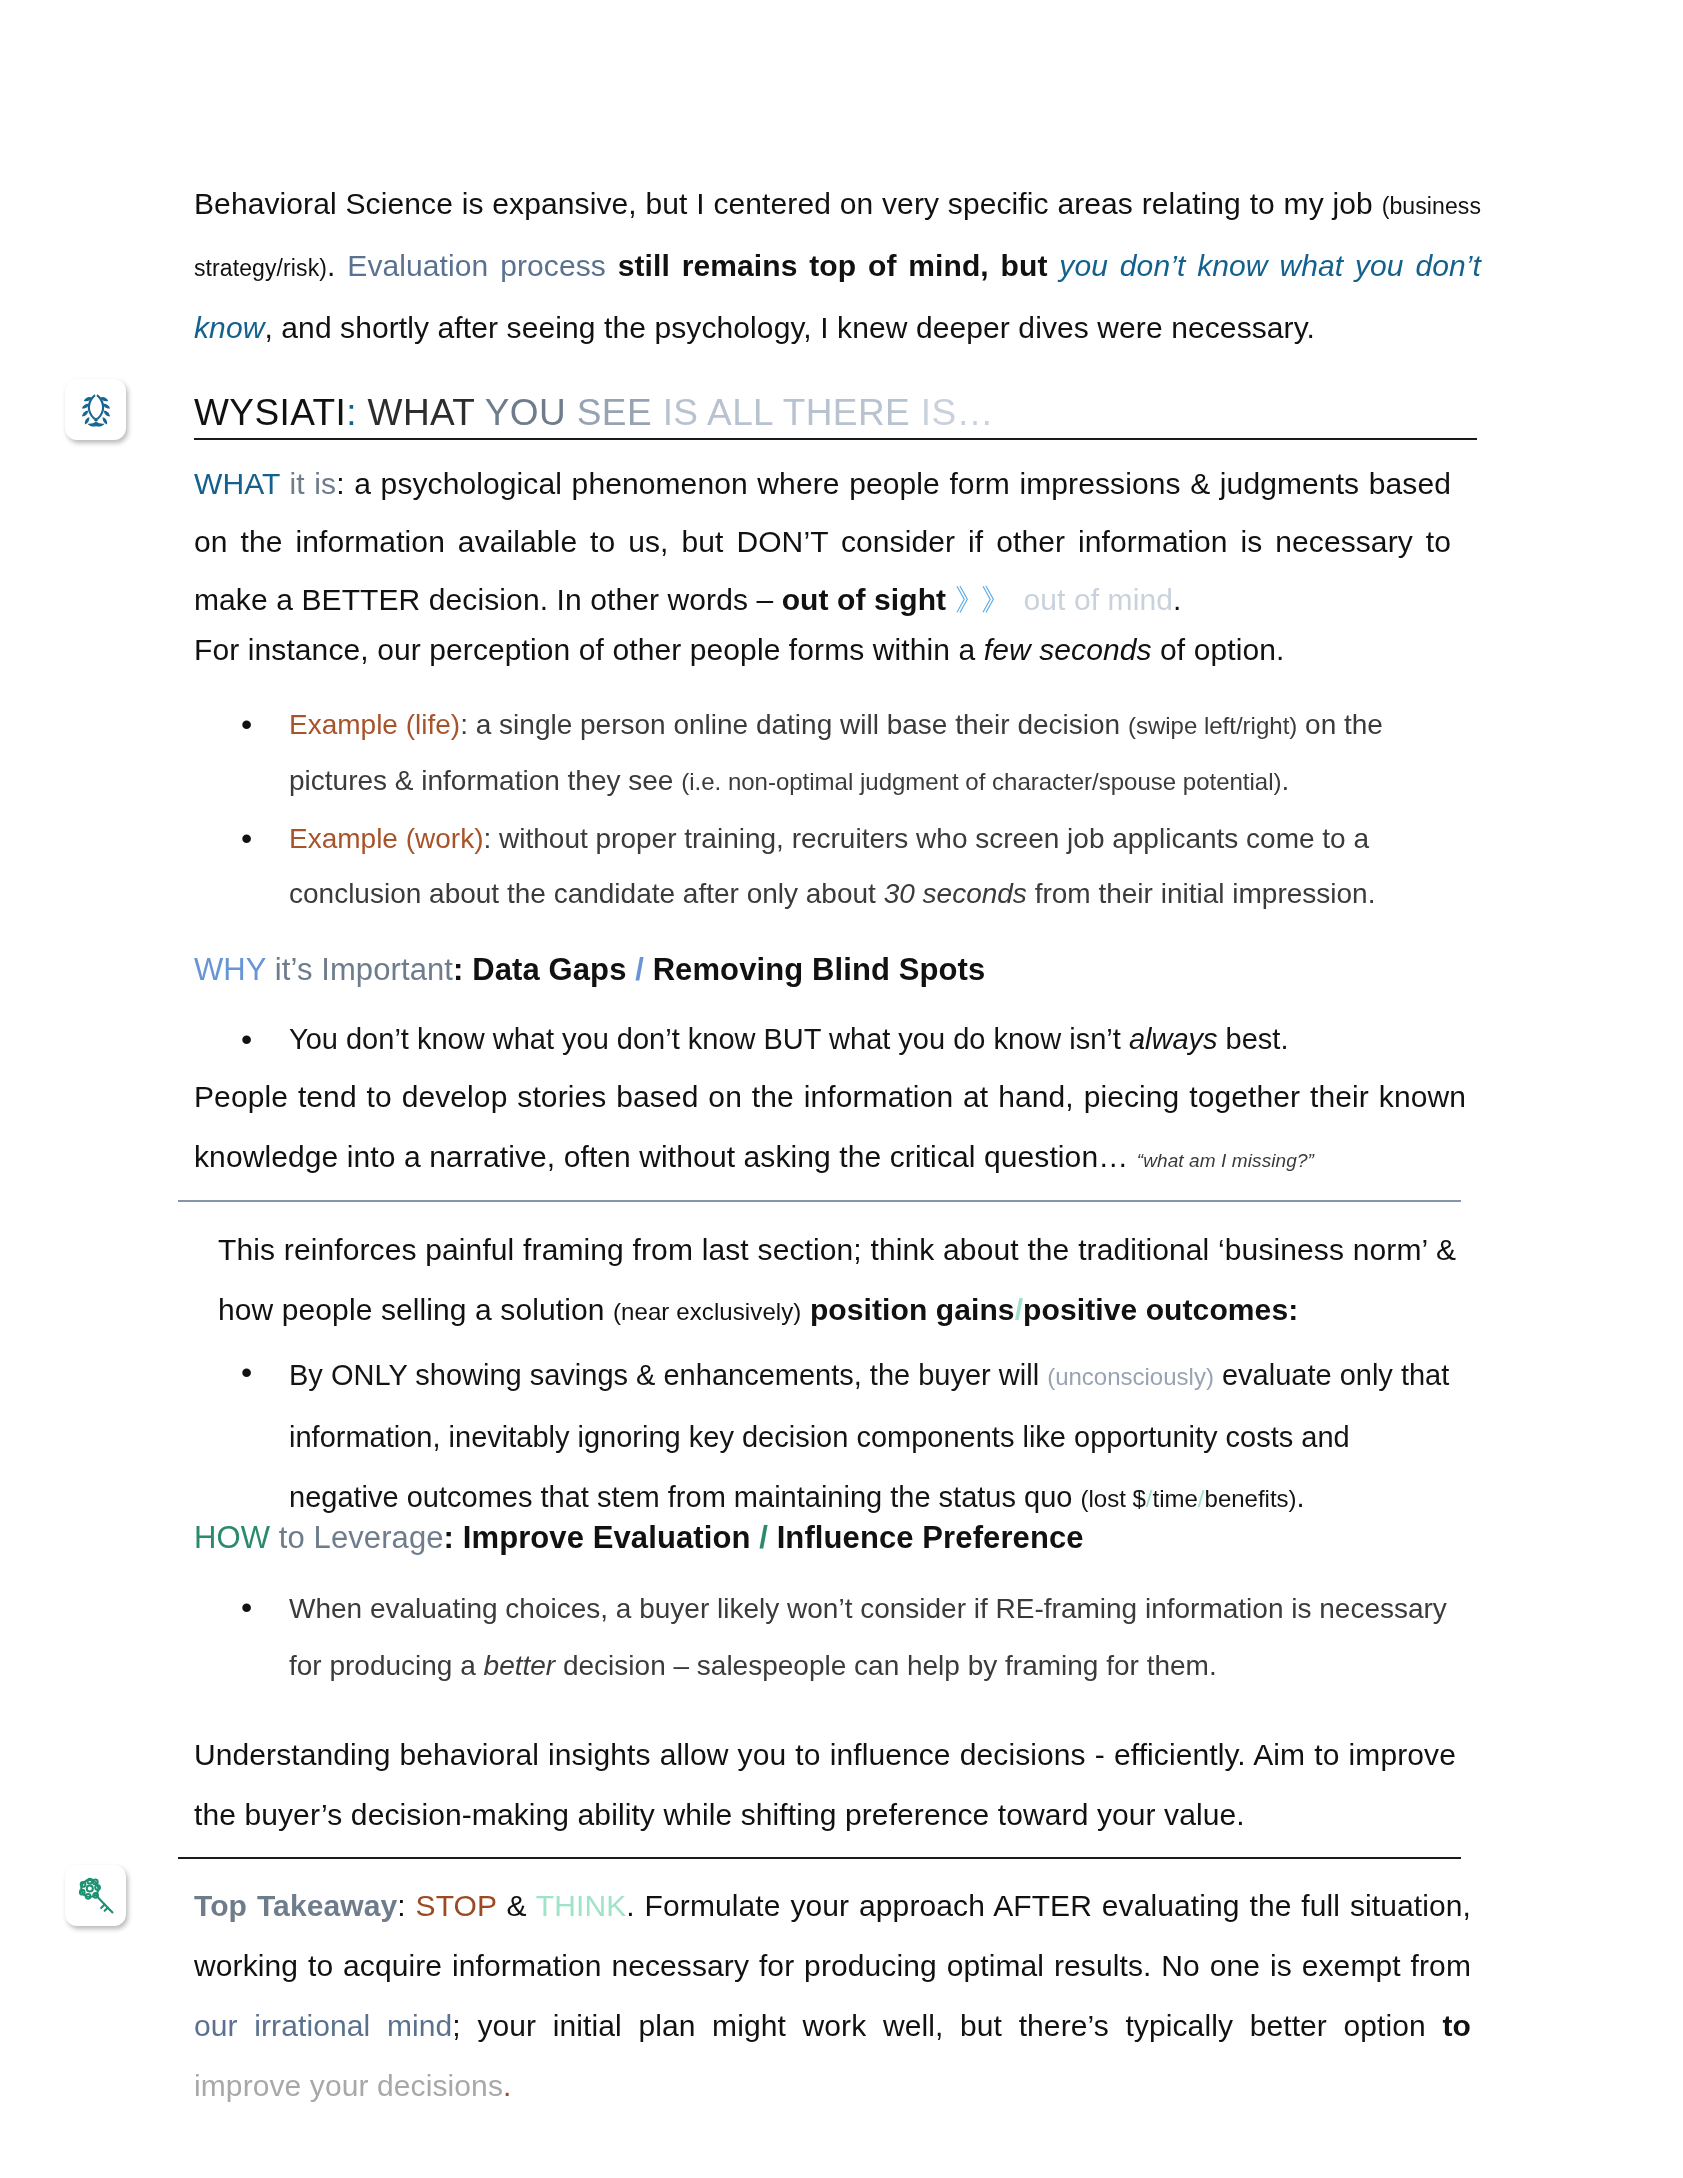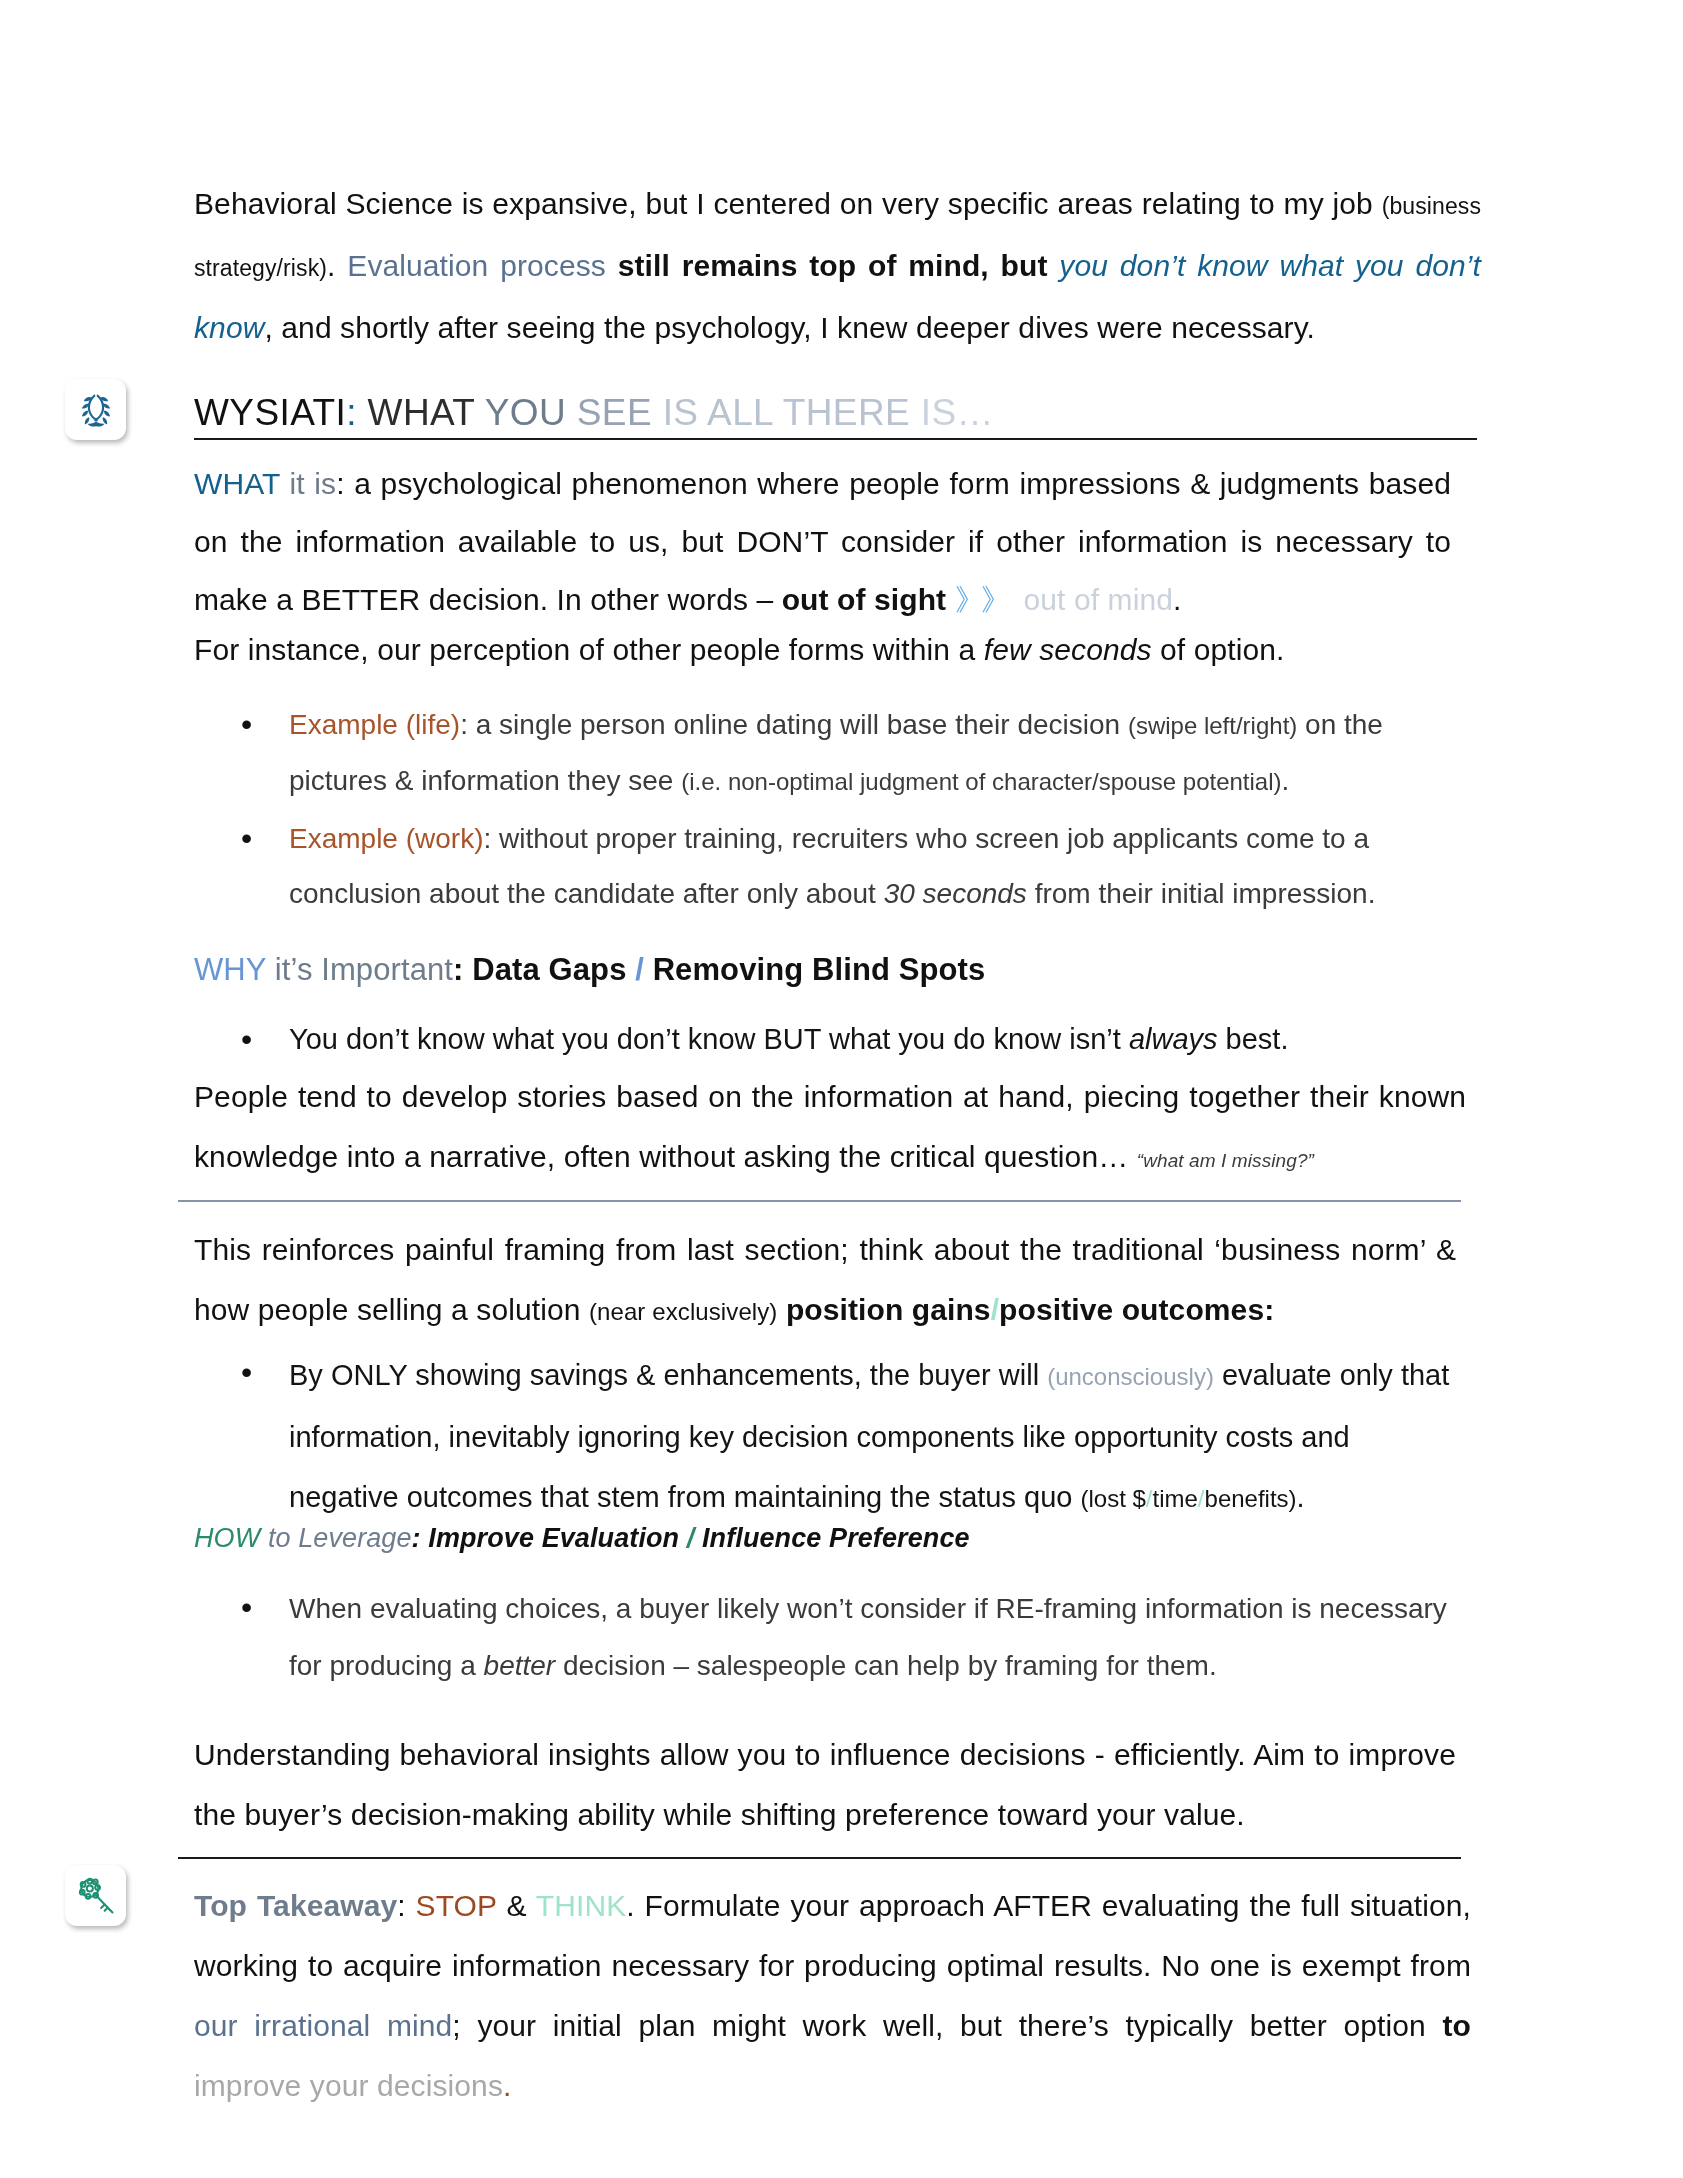--- a/index.html
+++ b/index.html
@@ -195,35 +195,35 @@
     <p class="body-para just" style="font-size:30px; line-height:60px;">
       <span>People tend to develop stories based on the information at hand, piecing together their known knowledge into a narrative, often without asking the critical question… </span><span class="i c-darkgray" style="font-size:19px;">“what am I missing?”</span>
     </p>
   </div>
 
   <div style="position:absolute; left:178px; top:1200px; width:1283px;">
     <hr class="head-rule-soft">
   </div>
 
   <div style="position:absolute; left:194px; top:1220px; width:1262px;">
-    <p class="body-para just" style="font-size:30px; line-height:60px;">
+    <p class="body-para just" style="font-size:30px; line-height:60px;margin-left:24px;">
       <span>This reinforces painful framing from last section; think about the traditional ‘business norm’ &amp; how people selling a solution </span><span class="small">(near exclusively)</span><span class="b"> position gains</span><span class="b c-mint">/</span><span class="b">positive outcomes:</span>
     </p>
   </div>
 
   <div style="position:absolute; left:194px; top:1341px; width:1267px;">
     <ul class="bl dark">
       <li style="line-height:60px;">
         <span>By ONLY showing savings &amp; enhancements, the buyer will </span><span class="c-gray2 small">(unconsciously)</span><span> evaluate only that information, inevitably ignoring key decision components like opportunity costs and negative outcomes that stem from maintaining the status quo </span><span class="small">(lost $</span><span class="small c-mint">/</span><span class="small">time</span><span class="small c-mint">/</span><span class="small">benefits)</span><span>.</span>
       </li>
     </ul>
   </div>
 
   <div style="position:absolute; left:194px; top:1513px; width:1267px;">
-    <p class="body-para" style="font-size:27px; line-height:50px;font-style:italic;">
+    <p class="body-para" style="font-size:31px; line-height:50px;">
       <span class="c-green">HOW</span><span class="c-gray1"> to Leverage</span><span class="b">: </span><span class="b">Improve Evaluation</span><span class="b c-green"> / </span><span class="b">Influence Preference</span>
     </p>
   </div>
 
   <div style="position:absolute; left:194px; top:1725px; width:1262px;">
     <p class="body-para just" style="font-size:30px; line-height:60px;">
       <span>Understanding behavioral insights allow you to influence decisions - efficiently. Aim to improve the buyer’s decision-making ability while shifting preference toward your value.</span>
     </p>
   </div>
 

